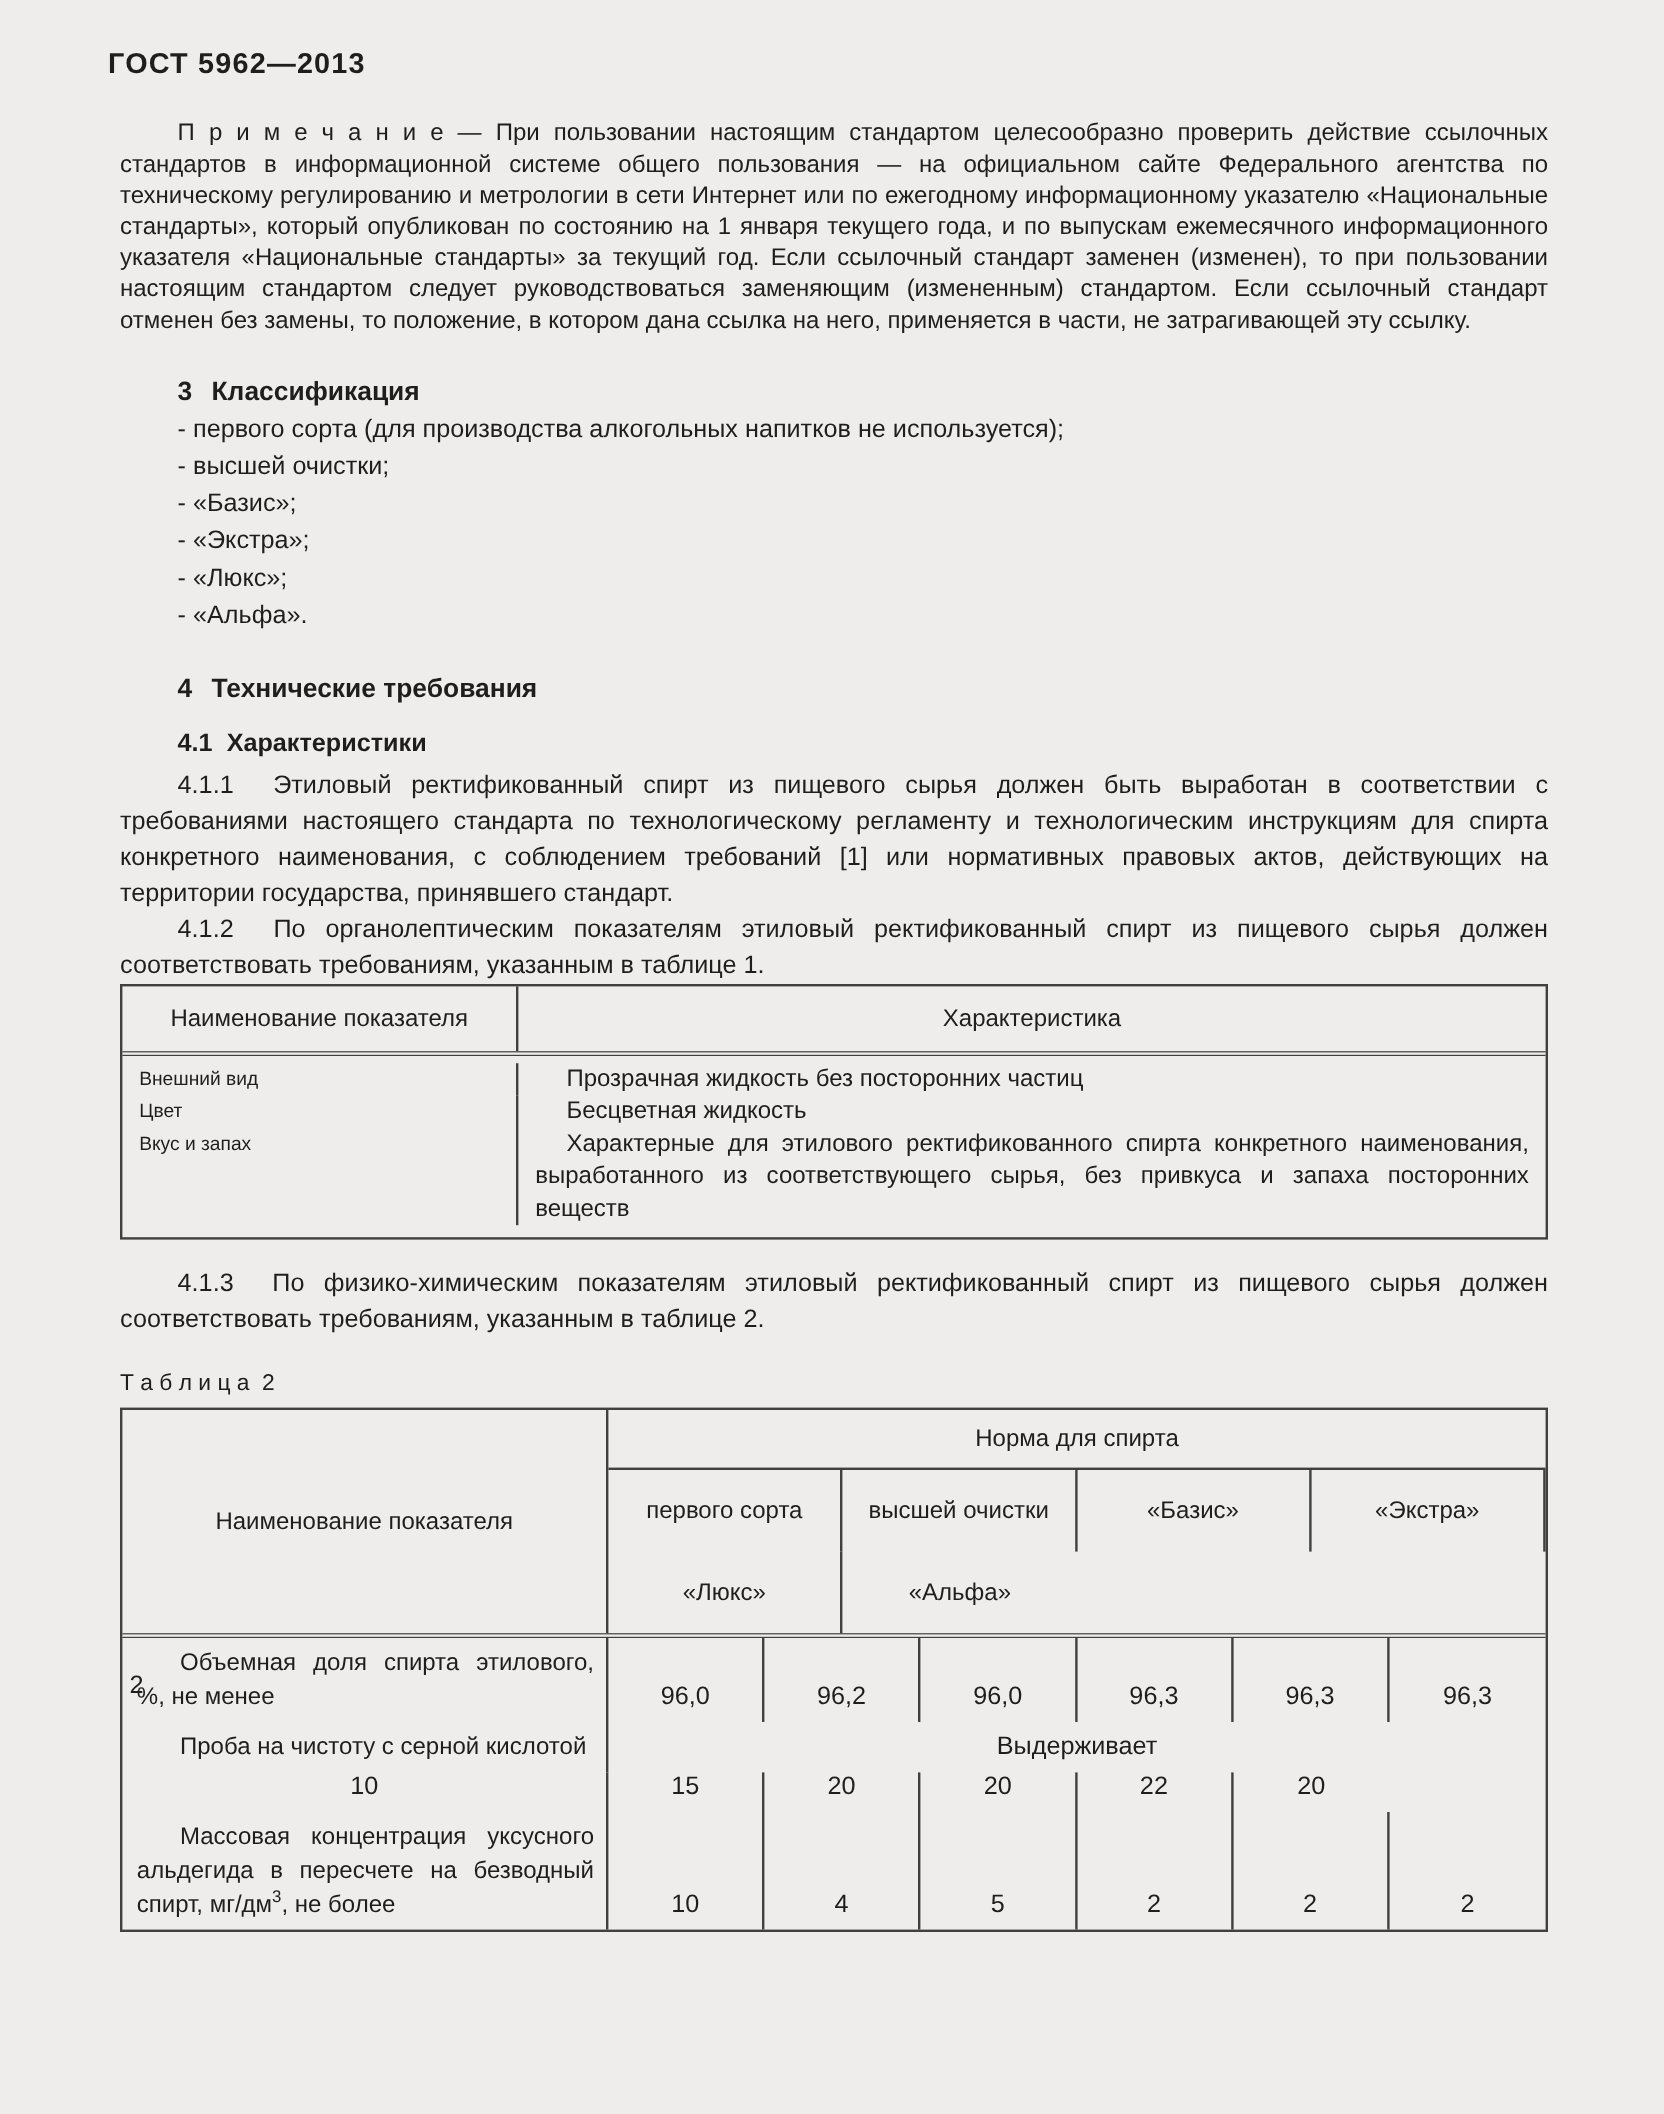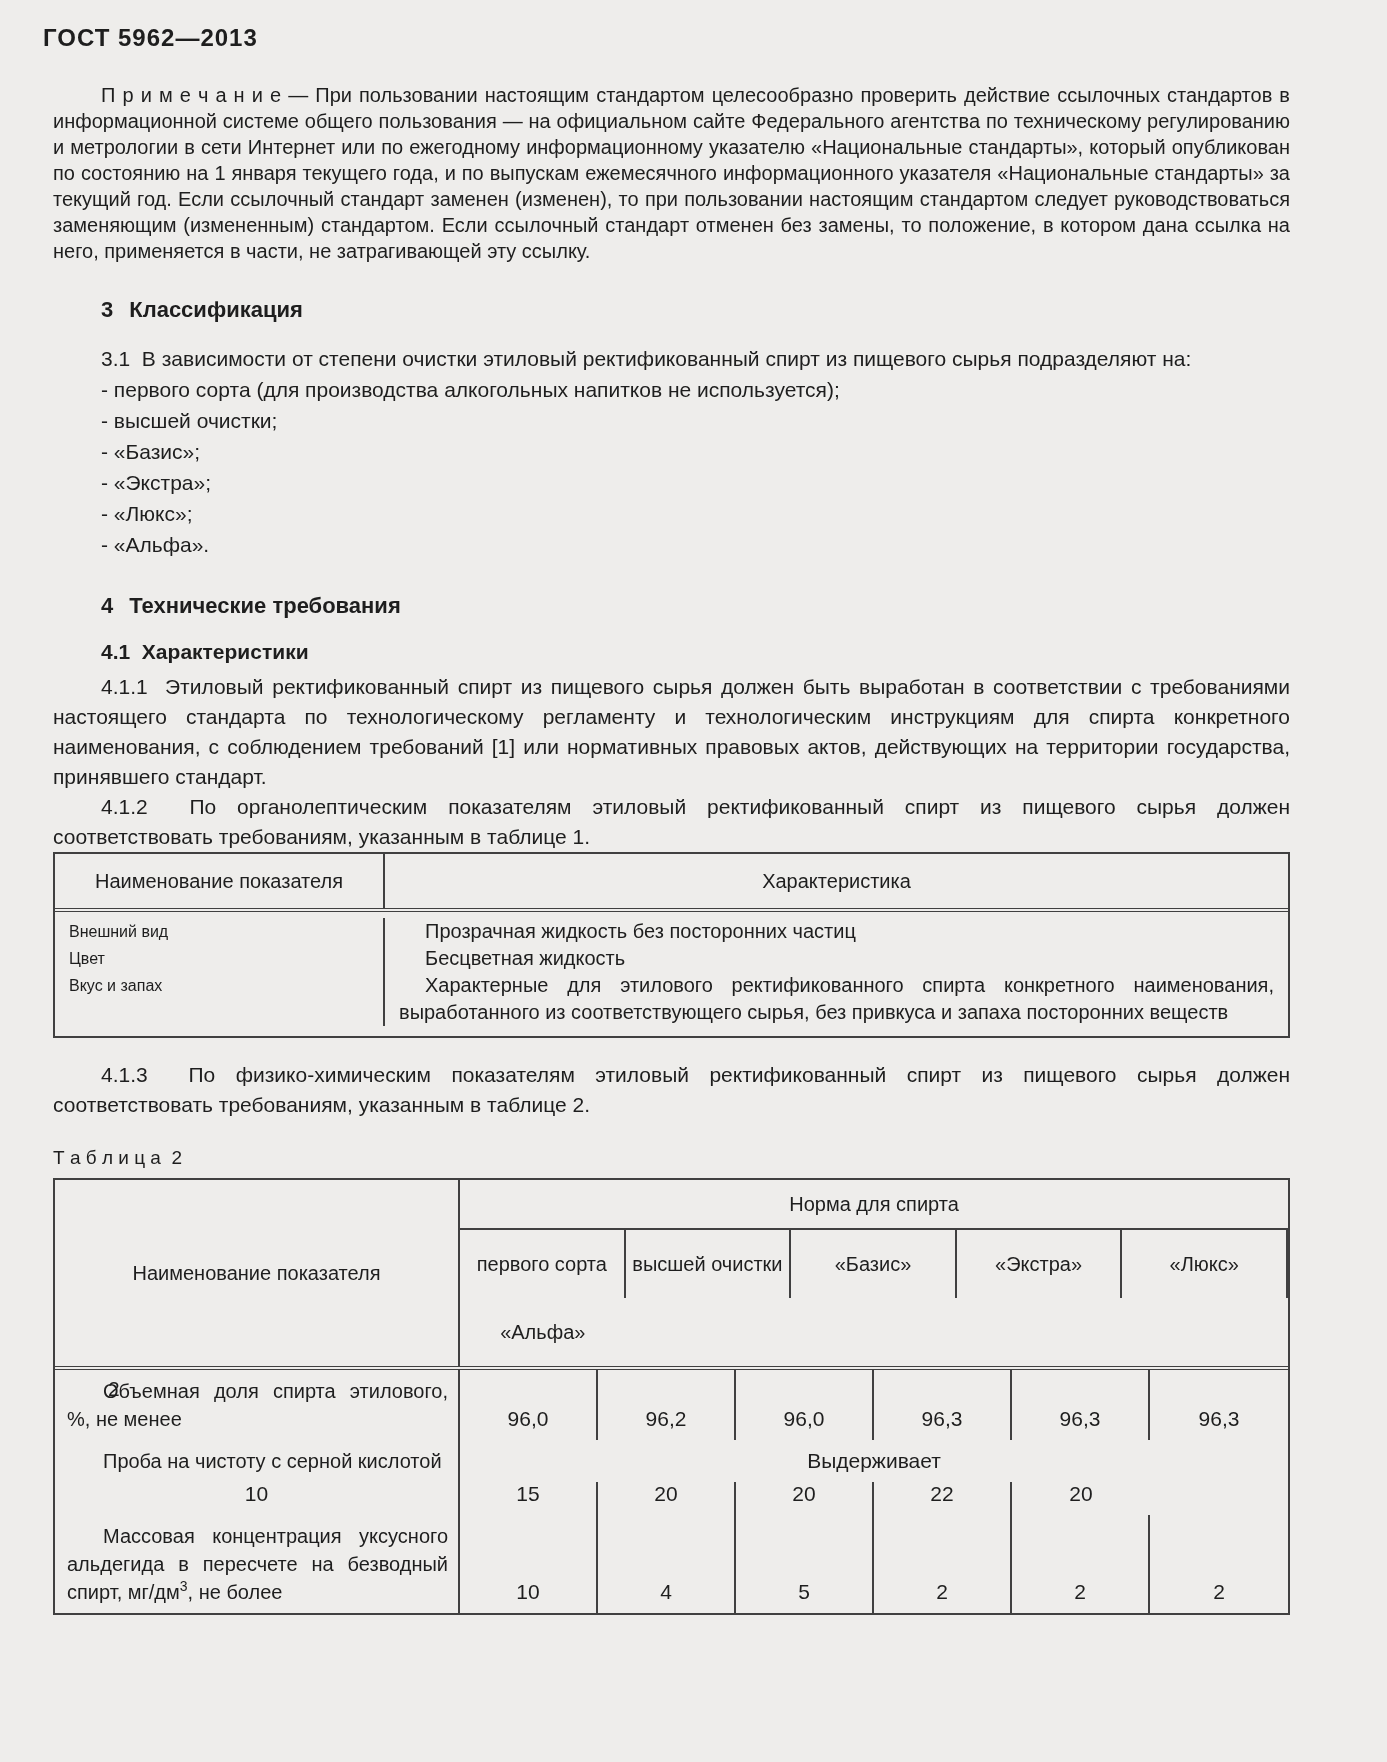--- a/index.html
+++ b/index.html
@@ -7,22 +7,23 @@
     width: 1387px; height: 1762px;
     background: #eeedeb;
     font-family: "Liberation Sans", "DejaVu Sans", sans-serif;
     color: #1e1e1e;
     overflow: hidden;
     position: relative;
   }
   .page {
     box-sizing: border-box;
     width: 1387px; height: 1415px;
-    padding: 24px 97px 0 53px;
+    padding: 24px 97px 0 100px;
     position: relative;
+    margin-top: 16px;
   }
   .doc-code {
     margin-left: -10px;
     font-size: 24px; font-weight: bold; letter-spacing: 1px;
     line-height: 28px;
   }
   .note {
     margin-top: 30px;
     font-size: 20px; line-height: 26px;
     text-align: justify; text-indent: 48px;
@@ -91,21 +92,21 @@
     border-right: 2px solid #404040;
     display: flex; align-items: center; justify-content: center;
     font-size: 20px; text-align: center;
   }
   .t2-h-group {
     height: 48px; border-bottom: 2px solid #404040;
     display: flex; align-items: center; justify-content: center;
     font-size: 20px;
     text-align: center;
   }
-  .t2-h-cols { display: grid; grid-template-columns: repeat(5, 1fr); }
+  .t2-h-cols { display: grid; grid-template-columns: repeat(4, 1fr); }
   .t2-h-col {
     min-height: 64px;
     border-right: 2px solid #404040;
     display: flex; align-items: center; justify-content: center;
     font-size: 20px; line-height: 25px; text-align: center;
     padding: 2px 6px;
   }
   .t2-h-col:last-child { border-right: none; }
   .t2-row {
     display: grid; grid-template-columns: 405px repeat(6, 1fr);
@@ -142,21 +143,20 @@
 <div class="page">
 
   <div class="doc-code">ГОСТ 5962—2013</div>
 
   <p class="note"><span>П р и м е ч а н и е</span> <span>— При пользовании настоящим стандартом целесообразно проверить действие ссылочных стандартов в информационной системе общего пользования — на официальном сайте Федерального агентства по техническому регулированию и метрологии в сети Интернет или по ежегодному информационному указателю «Национальные стандарты», который опубликован по состоянию на 1 января текущего года, и по выпускам ежемесячного информационного указателя «Национальные стандарты» за текущий год. Если ссылочный стандарт заменен (изменен), то при пользовании настоящим стандартом следует руководствоваться заменяющим (измененным) стандартом. Если ссылочный стандарт отменен без замены, то положение, в котором дана ссылка на него, применяется в части, не затрагивающей эту ссылку.</span></p>
 
   <div class="sec-h1">
     <span class="sec-num">3</span><span>Классификация</span>
   </div>
 
-  <p class="para p31">3.1&nbsp; В зависимости от степени очистки этиловый ректификованный спирт из пищевого сырья подразделяют на:</p>
 
   <div class="list">
     <div class="list-item">-  первого сорта (для производства алкогольных напитков не используется);</div>
     <div class="list-item">-  высшей очистки;</div>
     <div class="list-item">-  «Базис»;</div>
     <div class="list-item">-  «Экстра»;</div>
     <div class="list-item">-  «Люкс»;</div>
     <div class="list-item">-  «Альфа».</div>
   </div>
 

